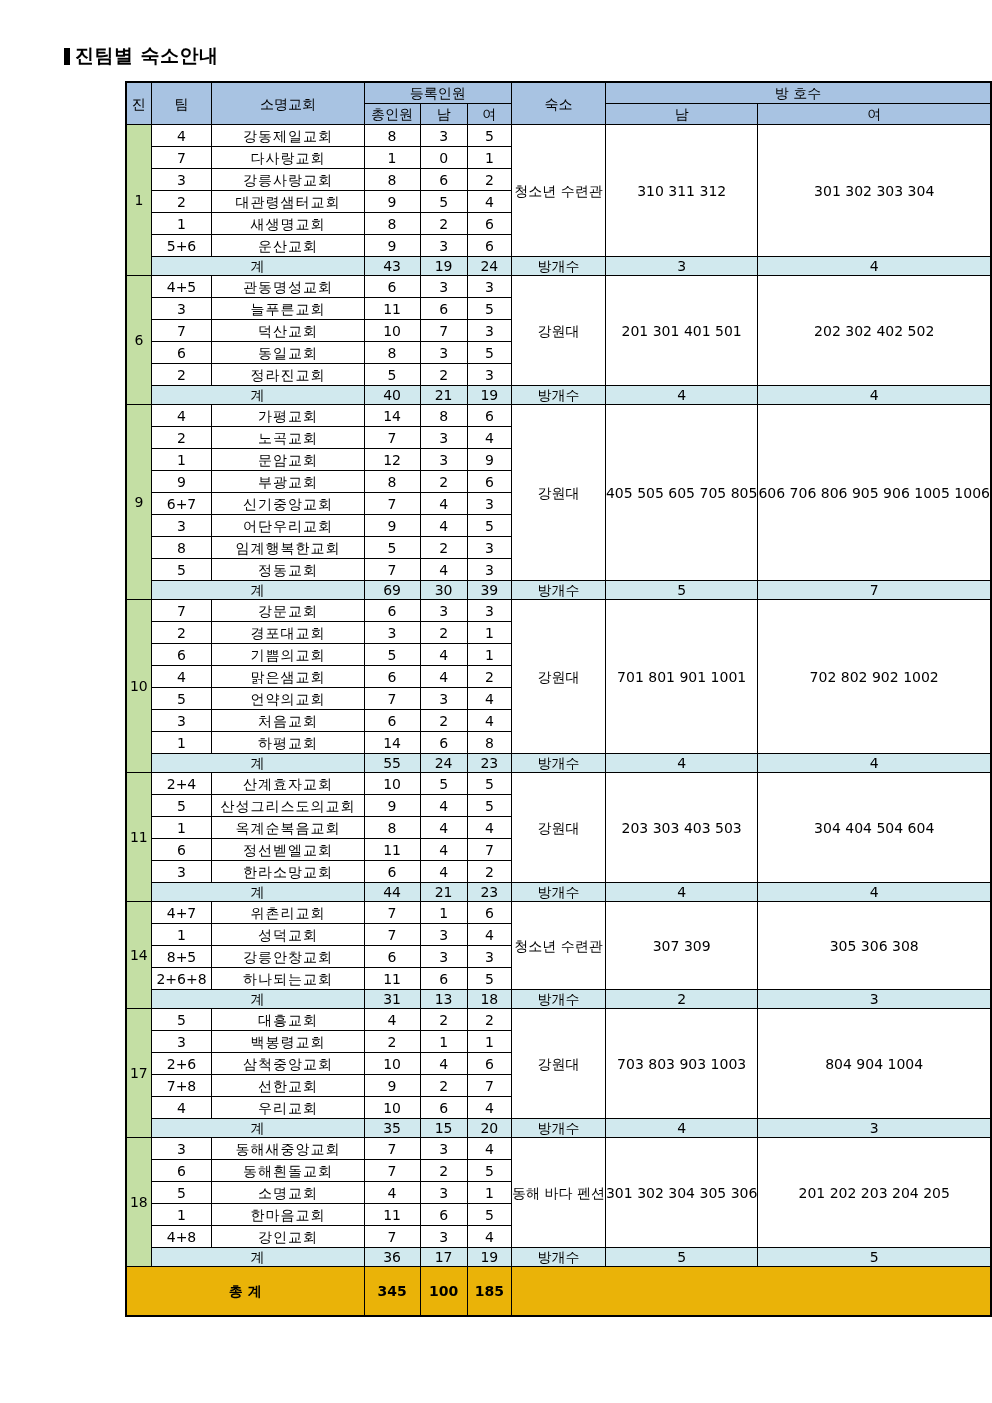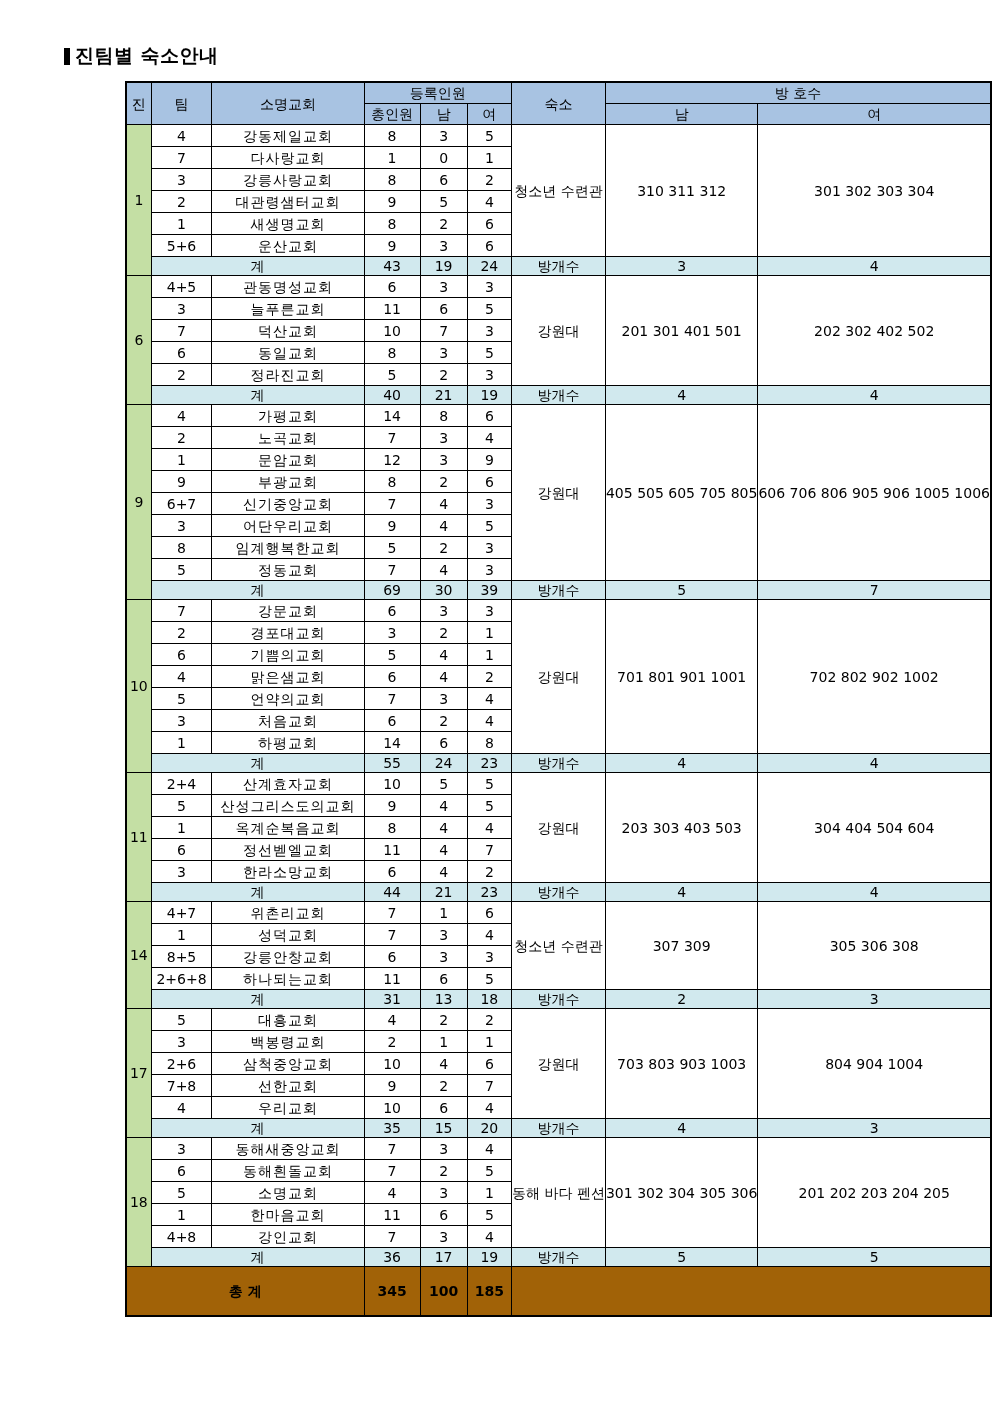--- a/index.html
+++ b/index.html
@@ -10,21 +10,21 @@
   table.main td { border: 1px solid #000; padding: 0; text-align: center; vertical-align: middle; font-size: 14px; line-height: 1; overflow: hidden; white-space: nowrap; }
   .hdr td { background: #a8c3e2; font-size: 15px; }
   .hdr1 td { height: 20px; }
   .hdr2 td { height: 20px; }
   .jin { background: #c4dfa4; }
   .row td { height: 21px; }
   .sum td { background: #d1e9ee; height: 18px; }
   .grp-first td { border-top: 2px solid #000; }
   .room { line-height: 16.5px; font-size: 14px; white-space: pre-line; }
   .lodging { line-height: 17px; font-size: 15px; white-space: pre-line; }
-  .total td { background: #a16207; height: 48px; font-weight: bold; font-size: 15px; border-top: 2px solid #000; }
+  .total td { background: #eab308; height: 48px; font-weight: bold; font-size: 15px; border-top: 2px solid #000; }
   .church { letter-spacing: 1px; }
 </style>
 </head>
 <body>
 
 <div class="title">
   <span class="bar"></span>
   <span>진팀별 숙소안내</span>
 </div>
 

